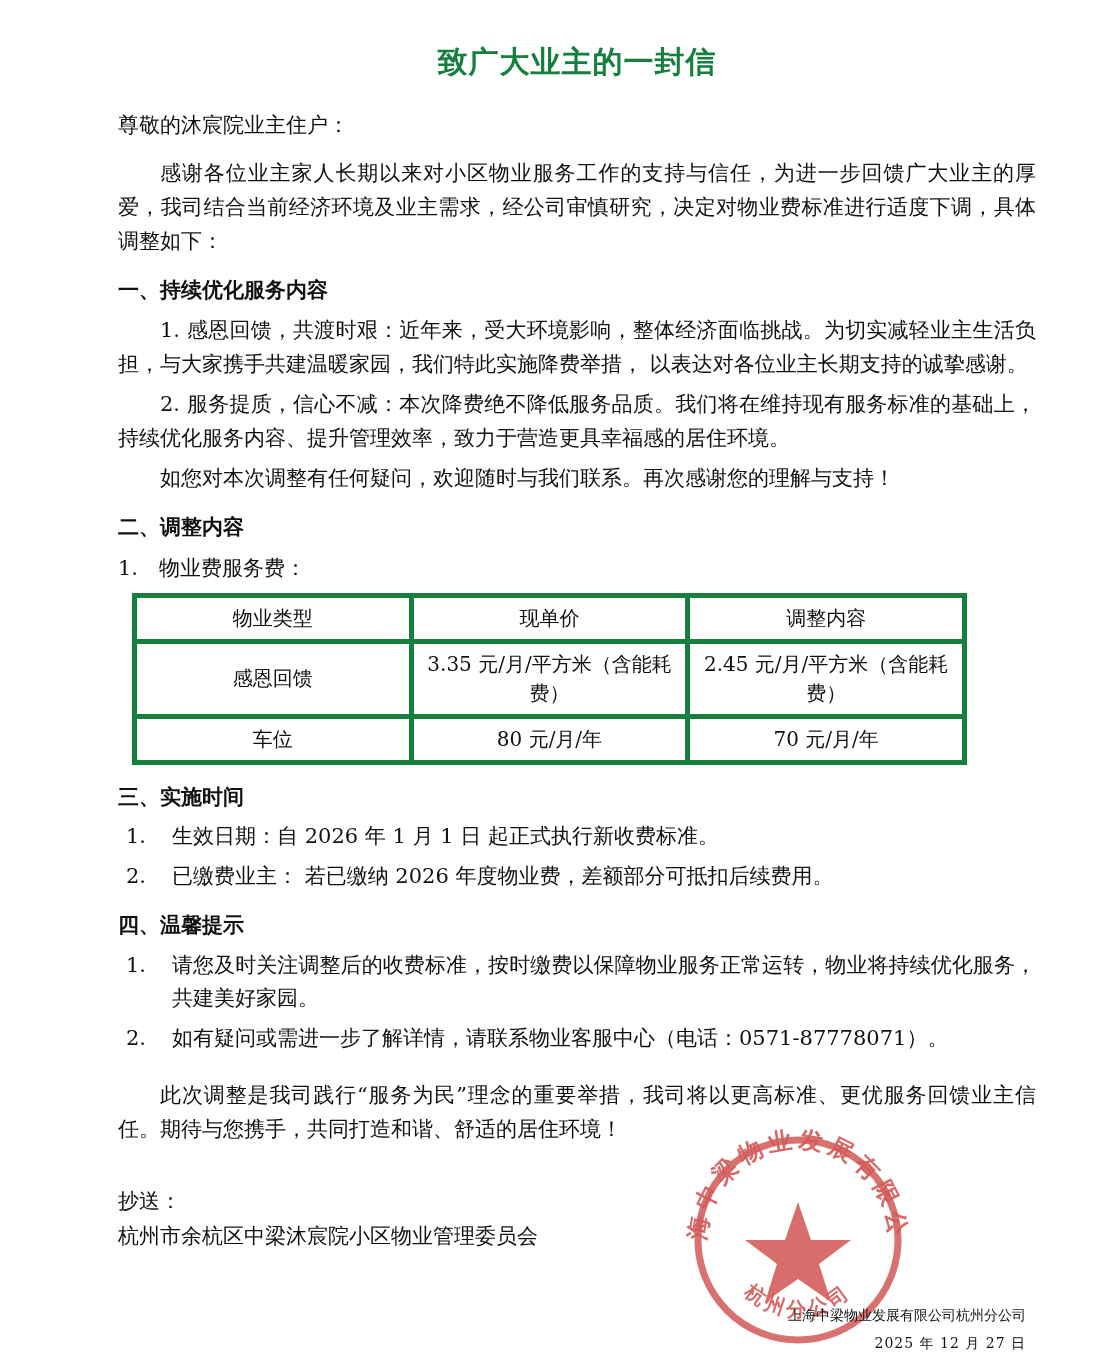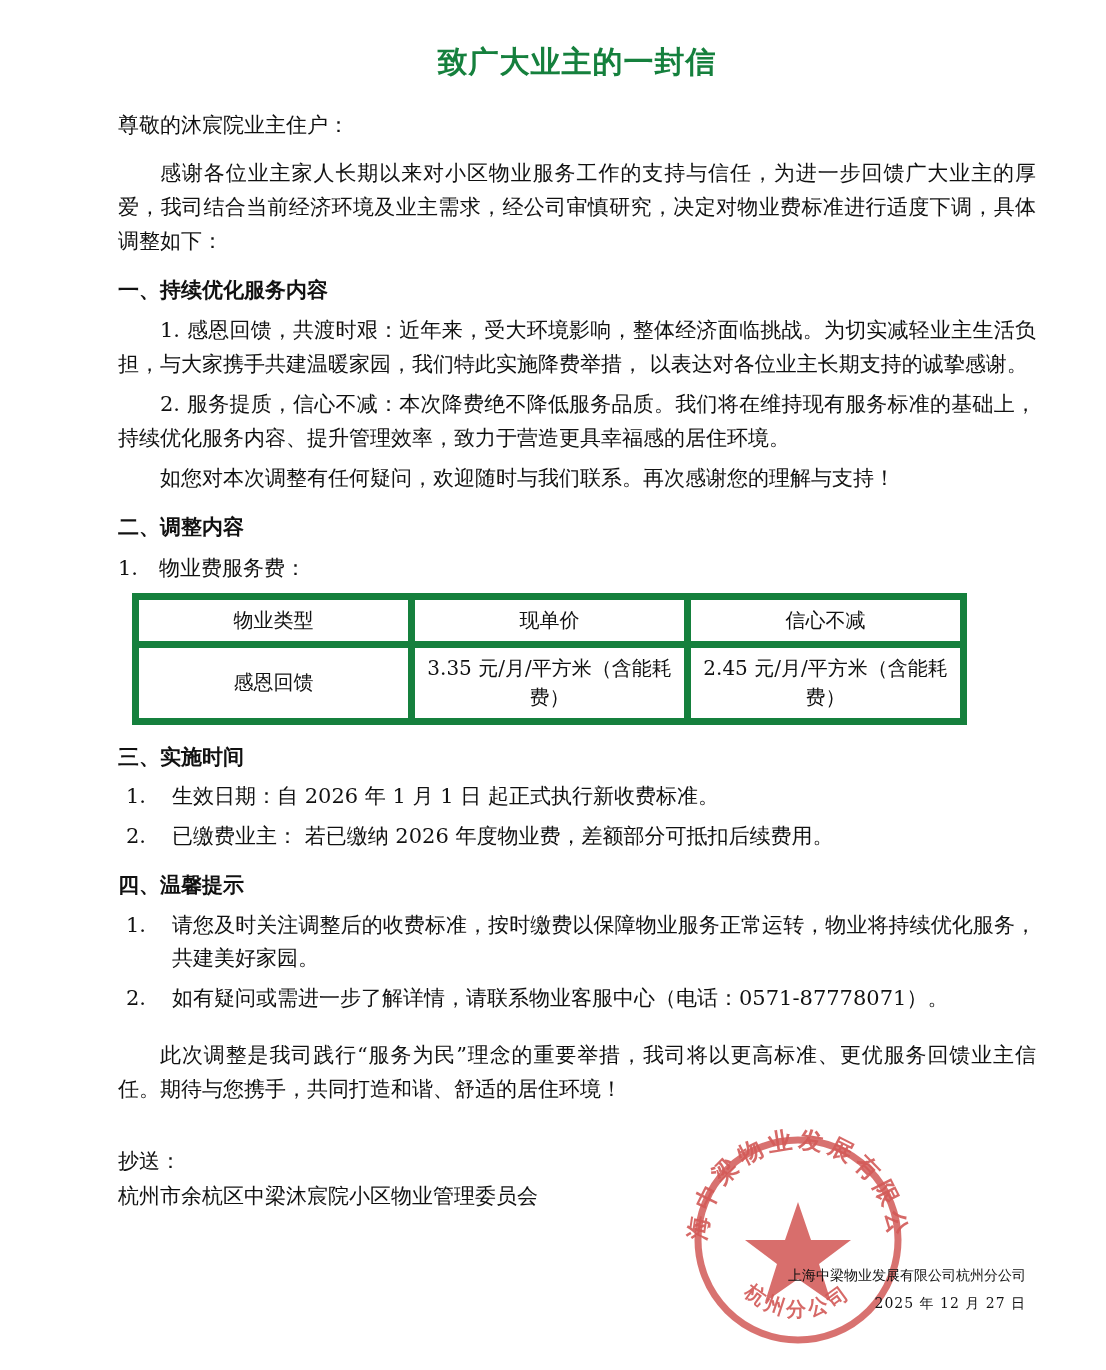--- a/index.html
+++ b/index.html
@@ -75,21 +75,21 @@
     left: 8px;
     top: 0;
   }
   table.fee-table {
     border-collapse: collapse;
     width: 835px;
     margin: 8px 0 10px 14px;
     table-layout: fixed;
   }
   table.fee-table td, table.fee-table th {
-    border: 7px solid #15803d;
+    border: 5px solid #15803d;
     font-size: 20px;
     padding: 6px 10px;
     line-height: 1.45;
     font-weight: 400;
   }
   table.fee-table thead th {
     text-align: center;
   }
   table.fee-table td.col-type {
     text-align: center;
@@ -152,28 +152,33 @@
   <p class="sub-par indent2">如您对本次调整有任何疑问，欢迎随时与我们联系。再次感谢您的理解与支持！</p>
 
   <div class="section-head">二、调整内容</div>
   <div class="sub-par">1.　物业费服务费：</div>
 
   <table class="fee-table">
     <thead>
       <tr>
         <th class="col-type">物业类型</th>
         <th>现单价</th>
-        <th>信心不减</th>
+        <th>调整内容</th>
       </tr>
     </thead>
     <tbody>
       <tr>
         <td class="col-type">感恩回馈</td>
         <td class="col-val">3.35 元/月/平方米（含能耗费）</td>
         <td class="col-val">2.45 元/月/平方米（含能耗费）</td>
+      </tr>
+      <tr>
+        <td class="col-type">车位</td>
+        <td class="col-val">80 元/月/年</td>
+        <td class="col-val">70 元/月/年</td>
       </tr>
     </tbody>
   </table>
 
   <div class="section-head">三、实施时间</div>
   <ul class="numlist">
     <li>
       <span class="num">1.</span>
       <span>生效日期：自 2026 年 1 月 1 日 起正式执行新收费标准。</span>
     </li>

